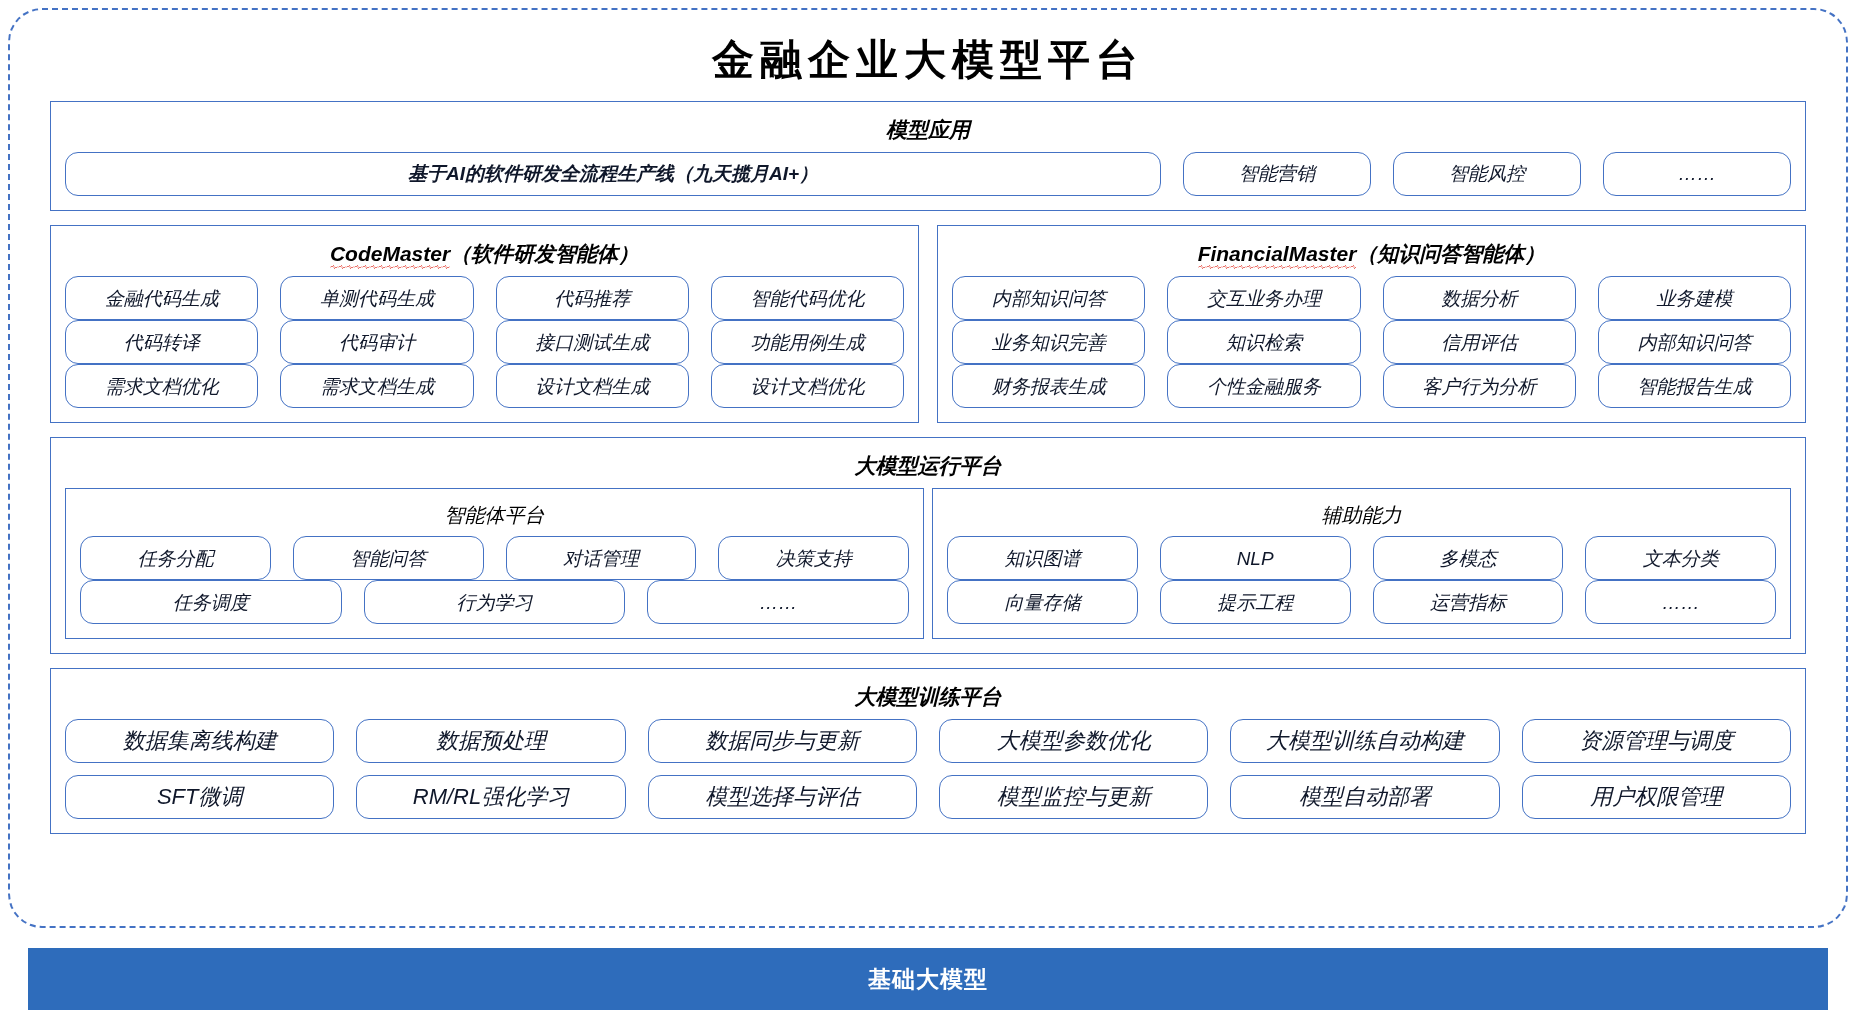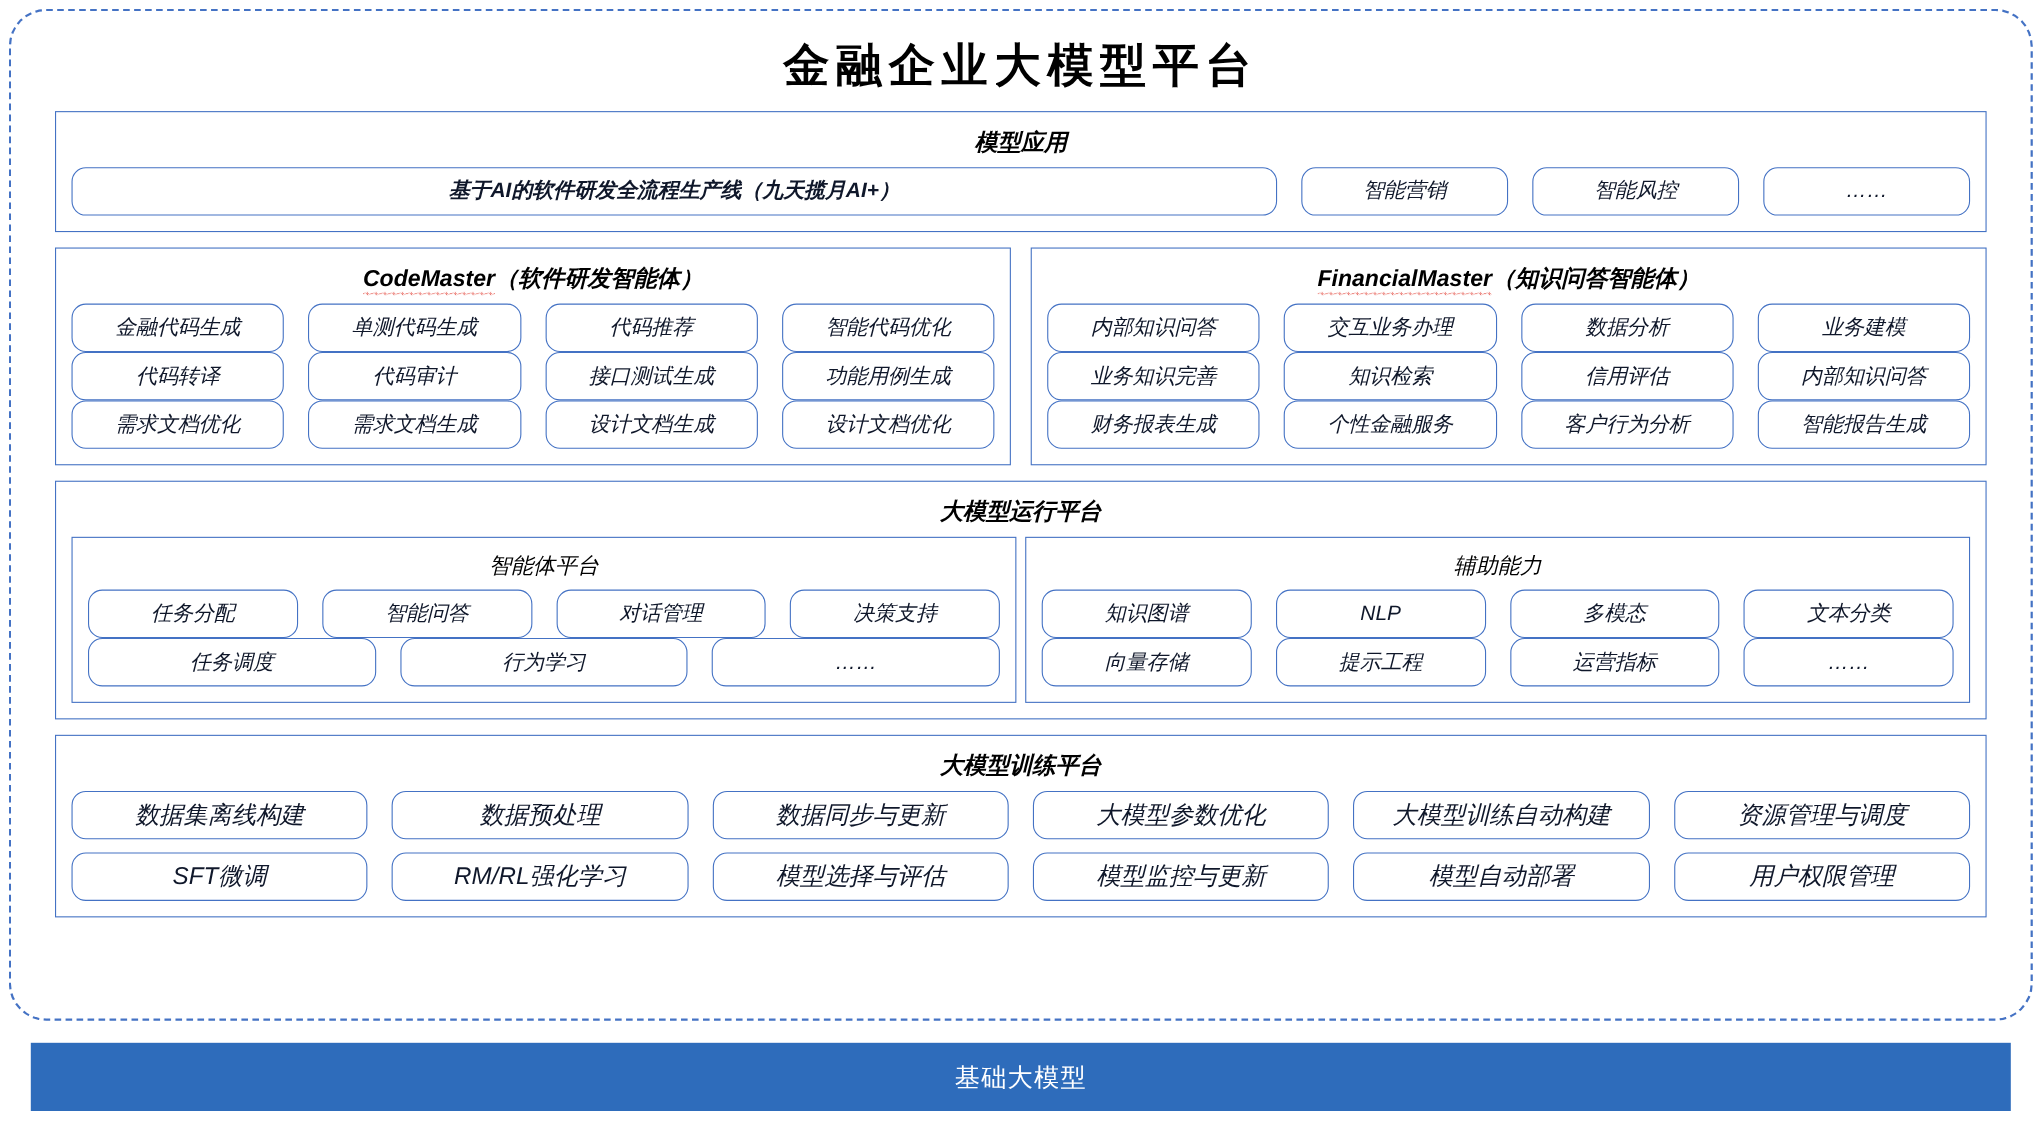--- a/index.html
+++ b/index.html
@@ -148,21 +148,21 @@
     width: 1800px;
     height: 62px;
     background: #2e6cbb;
     display: flex;
     align-items: center;
     justify-content: center;
   }
   .base-bar-label {
     color: #ffffff;
     font-size: 23px;
-    font-weight: 400;
+    font-weight: 700;
     letter-spacing: 1px;
   }
 </style>
 </head>
 <body>
 
 <div id="root">
 
   <div class="outer-frame">
 

